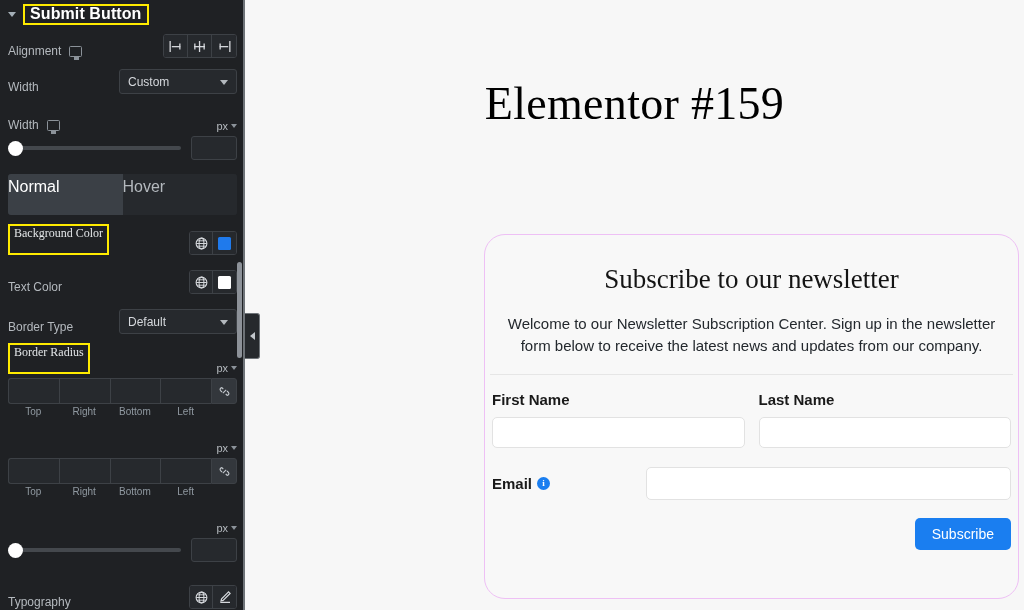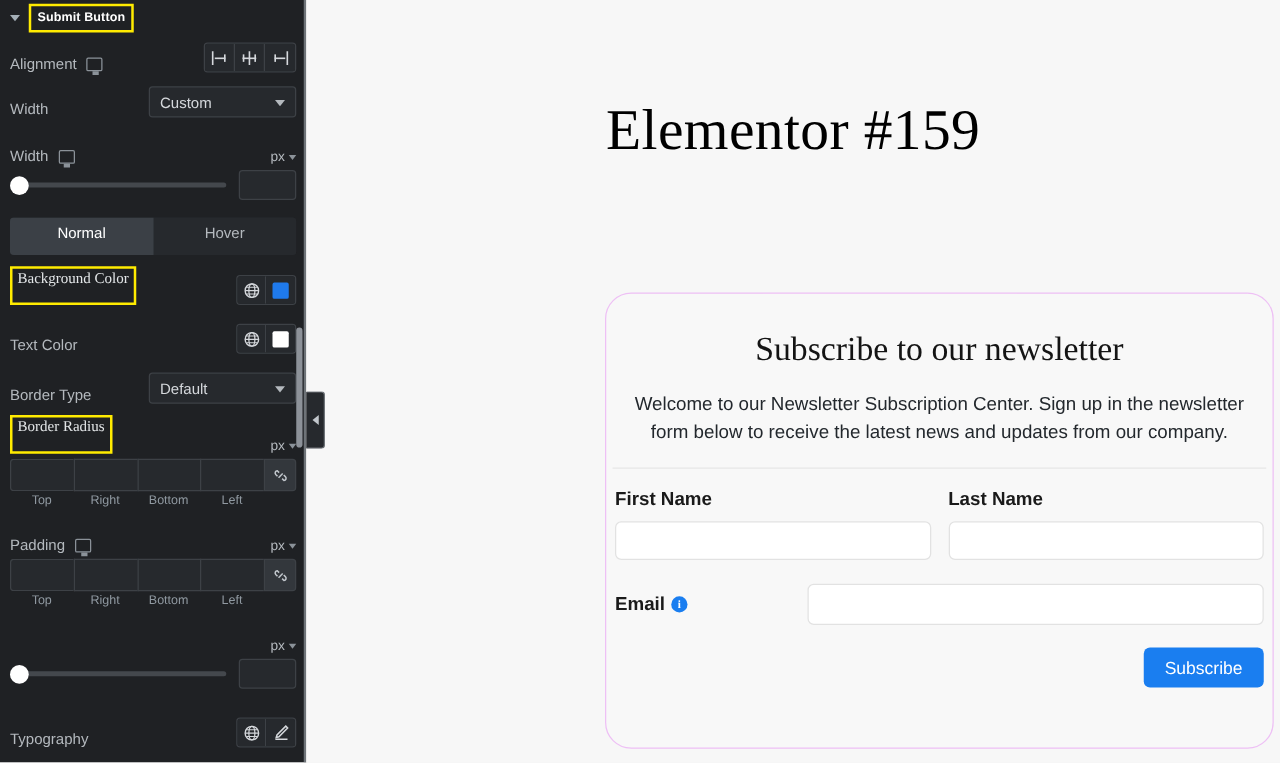--- a/index.html
+++ b/index.html
@@ -34,21 +34,21 @@
     border-top: 5px solid #a4afb7;
     margin-right: 7px;
     flex: 0 0 auto;
   }
   .hl-yellow {
     border: 2px solid #ffeb00;
     padding: 1px 5px 2px 5px;
     display: inline-block;
     line-height: 14px;
   }
-  .sect-title { font-size: 10px; font-weight: bold; color: #ffffff; letter-spacing: .1px; }
+  .sect-title { font-size: 16px; font-weight: bold; color: #ffffff; letter-spacing: .1px; }
 
   .row {
     display: flex; align-items: flex-end;
     padding: 0 8px;
     min-height: 30px;
     position: relative;
   }
   .row-label {
     font-size: 12px; color: #b4b9be;
     display: flex; align-items: center; gap: 8px;
@@ -158,23 +158,23 @@
   
   .tabs {
     display: flex;
     margin: 6px 8px 6px 8px;
     border-radius: 3px;
     overflow: hidden;
     background: #26292d;
   }
   .tabs .tab {
     flex: 1 1 50%;
-    text-align: center;
-    font-size: 12px;
-    line-height: 25px; height: 30px;
+    text-align: left;
+    font-size: 16px;
+    line-height: 25px; height: 41px;
     color: #b4b9be;
     background: #26292d;
   }
   .tabs .tab.active { background: #3b4046; color: #ffffff; }
 
   
   .color-ctl {
     display: flex; margin-left: auto;
     border: 1px solid #3d4146;
     border-radius: 3px;
@@ -499,24 +499,20 @@
       </div>
       <div class="dim-labels">
         <span>Top</span>
         <span>Right</span>
         <span>Bottom</span>
         <span>Left</span>
         <span class="spacer"></span>
       </div>
 
       <div class="row" style="margin-top:7px">
-        <span class="row-label">
-          <span>Padding</span>
-          <span class="mon"></span>
-        </span>
         <span class="unit">
           <span>px</span>
           <span class="chev"></span>
         </span>
       </div>
       <div class="dims">
         <span class="dbox"></span>
         <span class="dbox"></span>
         <span class="dbox"></span>
         <span class="dbox"></span>

